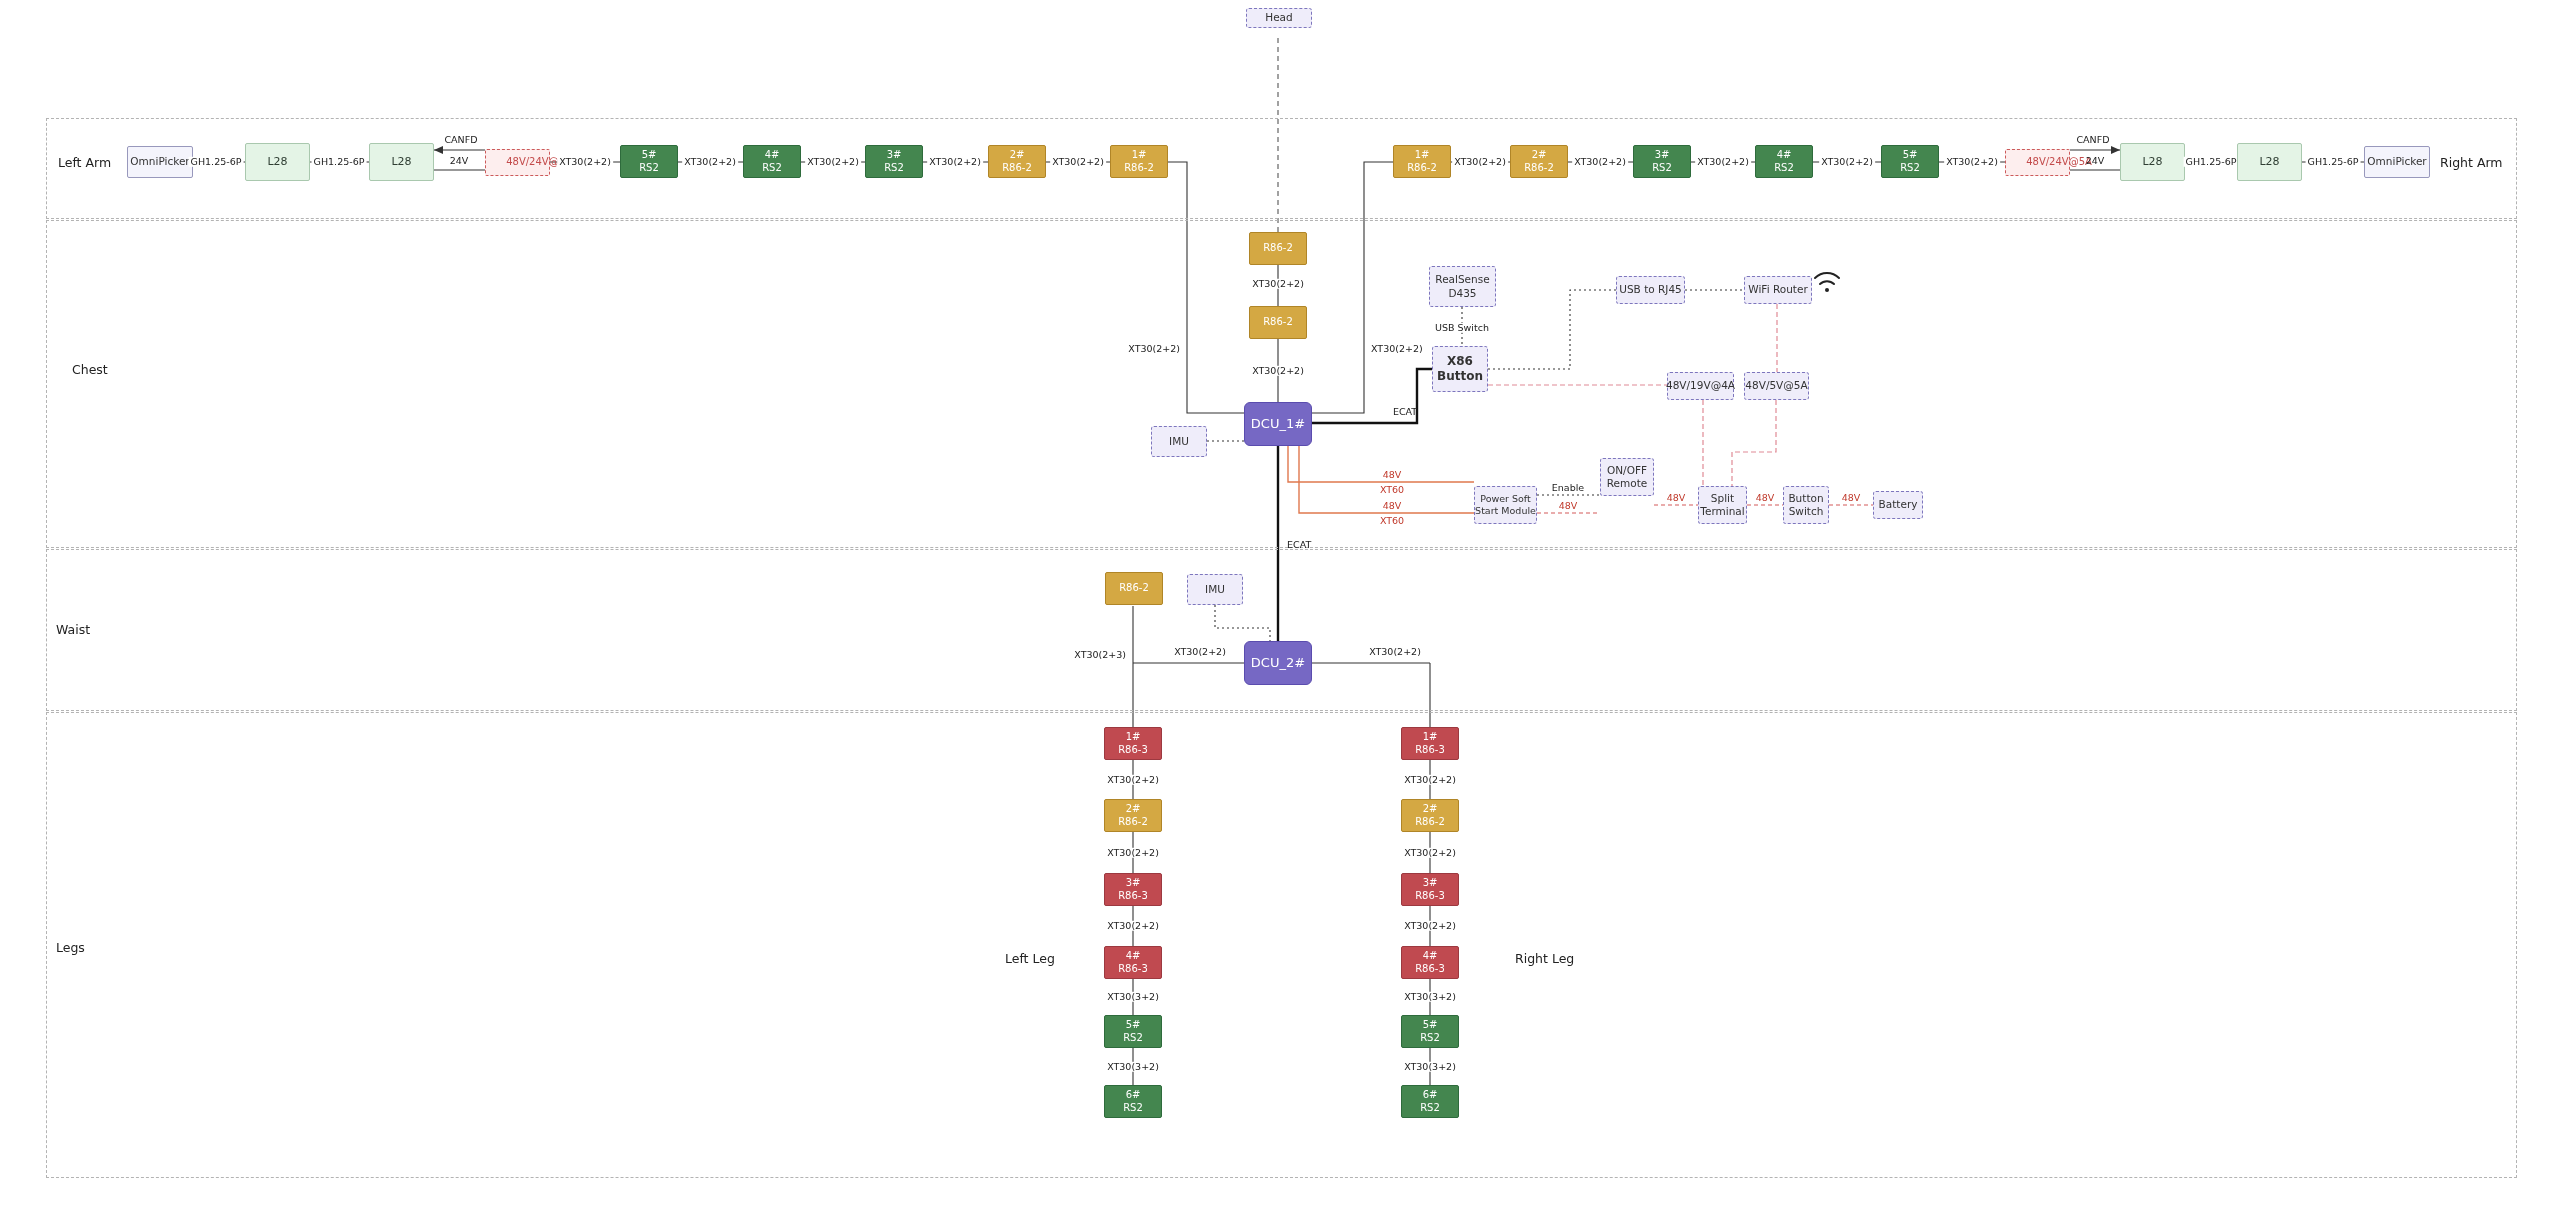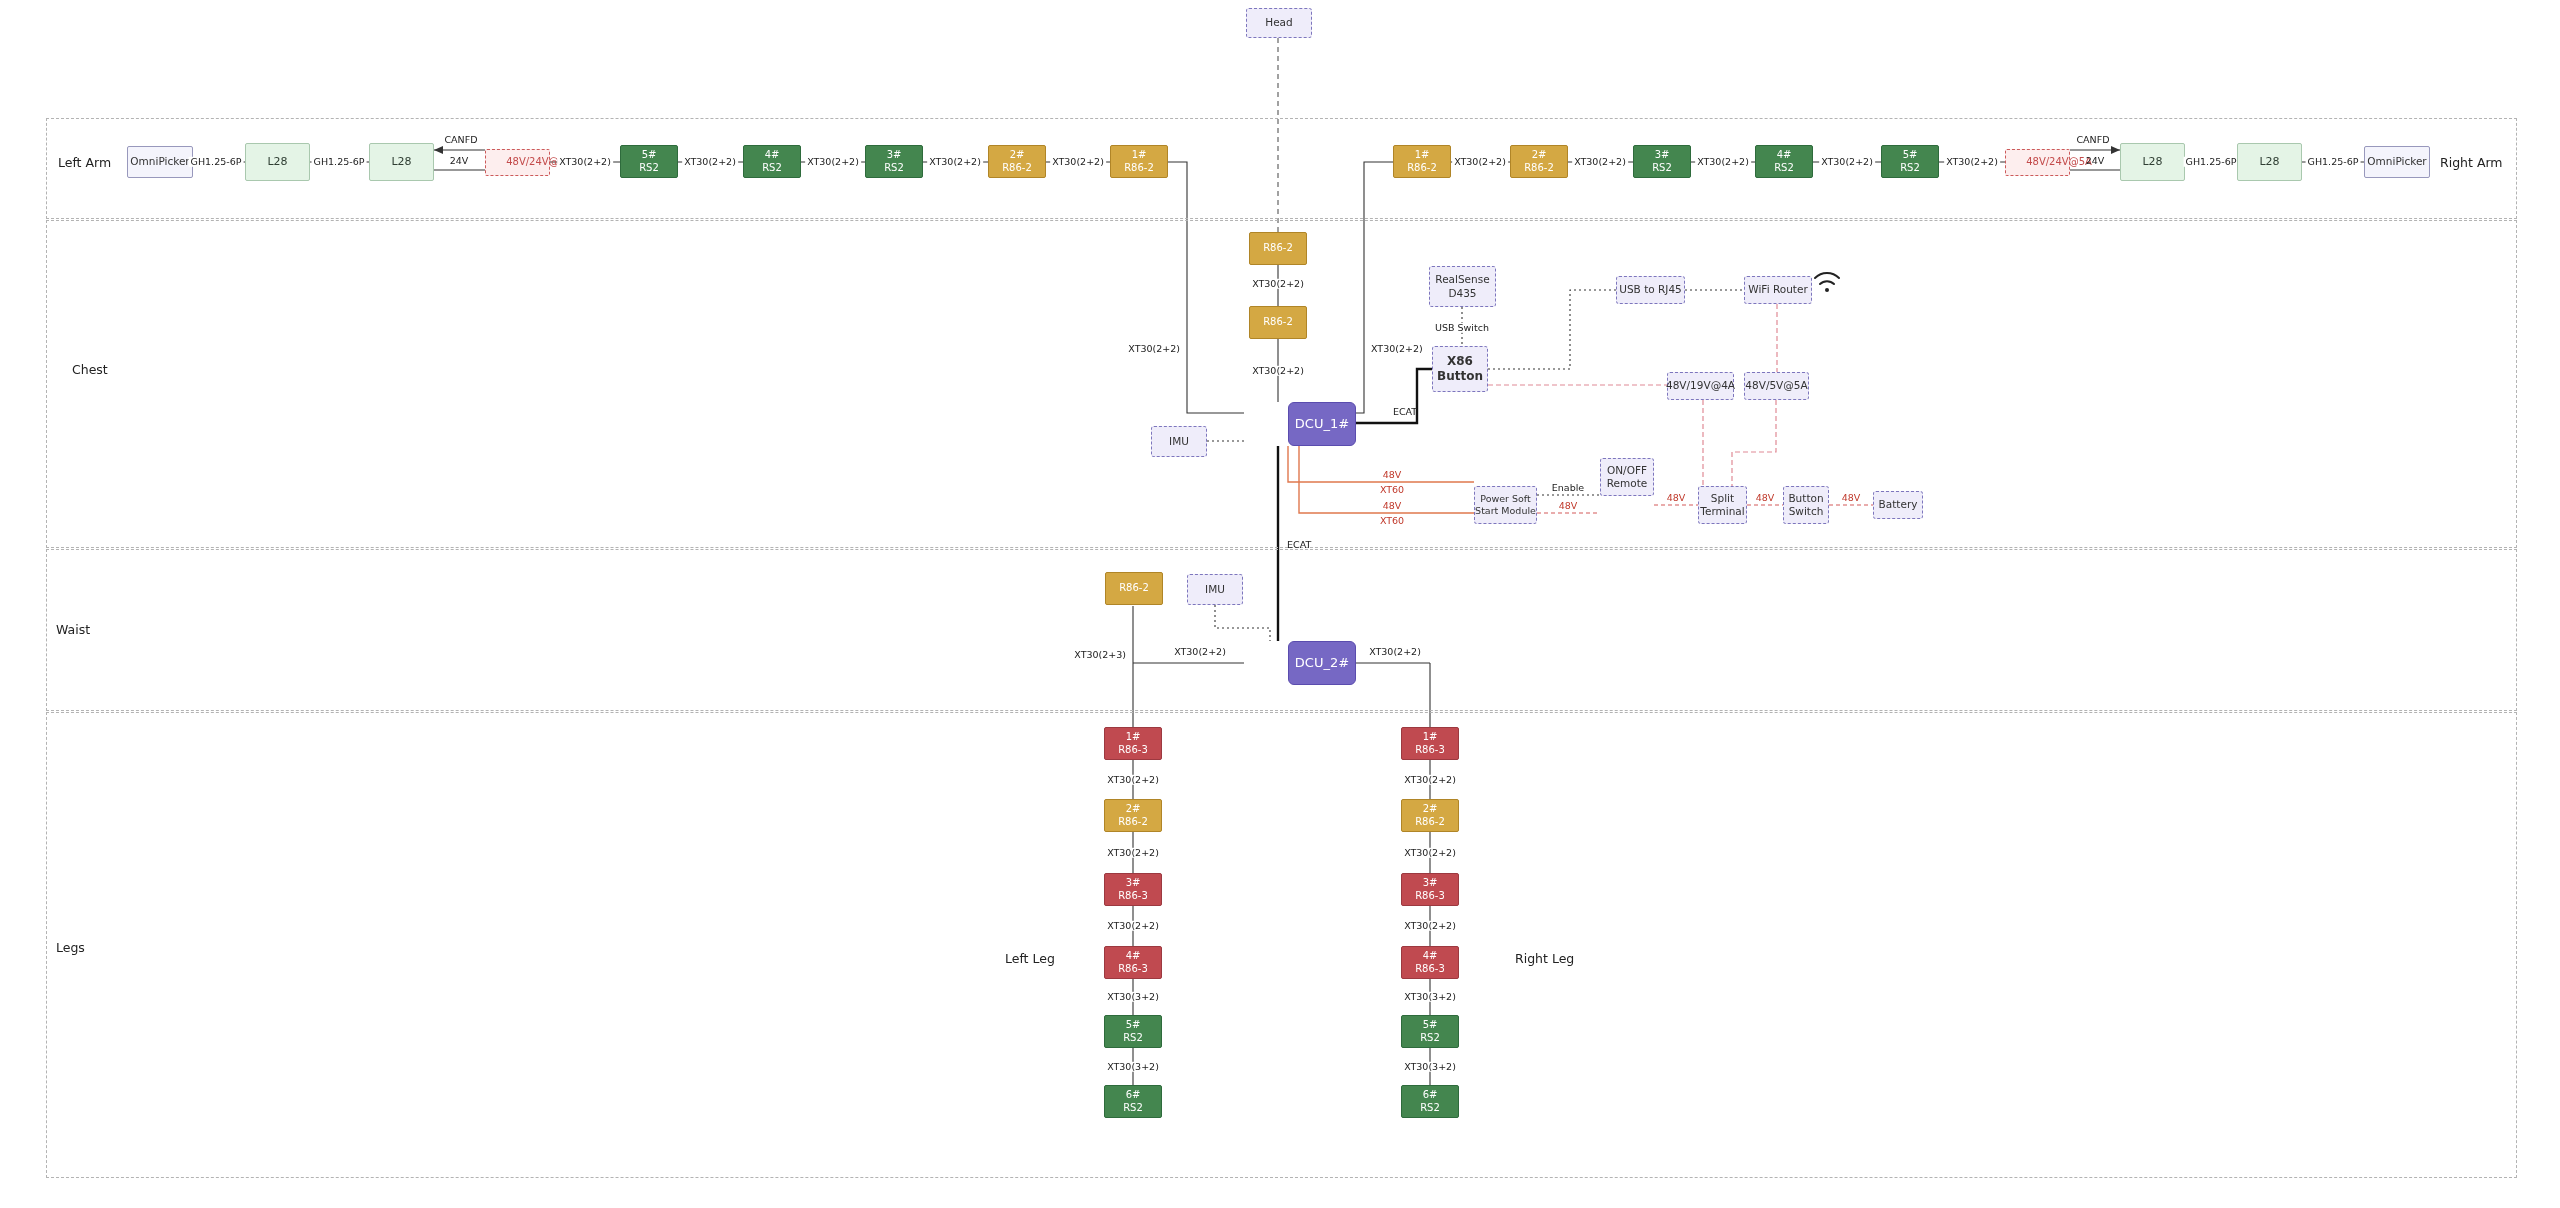--- a/index.html
+++ b/index.html
@@ -9,21 +9,21 @@
   .seclbl{position:absolute;font-size:12.5px;color:#222;white-space:nowrap;}
   .box{position:absolute;box-sizing:border-box;display:flex;flex-direction:column;align-items:center;justify-content:center;text-align:center;line-height:1.25;white-space:nowrap;}
   .m{width:58px;height:33px;border-radius:2px;color:#fff;font-size:10px;border:1px solid;}
   .g{background:#44864f;border-color:#2e6b3c;}
   .y{background:#d4a843;border-color:#b08527;}
   .rd{background:#c04a50;border-color:#9c3940;}
   .l28{width:65px;height:38px;background:#e4f4e6;border:1px solid #a9c8ae;color:#2f3e33;font-size:11px;border-radius:2px;}
   .pico{width:66px;height:32px;background:#f4f4fc;border:1px solid #9898bc;color:#333;font-size:10.5px;border-radius:2px;}
   .psu{width:65px;height:27px;background:#fdeeee;border:1px dashed #cc5a5a;color:#c34a4a;font-size:10px;border-radius:2px;padding-left:43px;}
   .mod{background:#efedfa;border:1px dashed #7d76bd;color:#333;font-size:10.5px;border-radius:3px;}
-  .dcu{width:68px;height:44px;background:#7668c4;border:1px solid #5a4cae;color:#fff;font-size:13px;border-radius:6px;margin-left:44px;}
+  .dcu{width:68px;height:44px;background:#7668c4;border:1px solid #5a4cae;color:#fff;font-size:13px;border-radius:6px;}
   .lbl{position:absolute;transform:translate(-50%,-50%);font-size:9.5px;color:#222;background:#fff;padding:0 2px;white-space:nowrap;line-height:1.1;}
   .lbl.l{transform:translate(0,-50%);}
   .lbl.r{transform:translate(-100%,-50%);}
   .lbl.red{color:#c0392b;}
   .lbl.nb{background:transparent;}
   .pcx{font-size:12px;font-weight:600;}
 </style>
 </head>
 <body>
 
@@ -114,21 +114,21 @@
   <div class="sec" style="left:46px;top:712px;width:2469px;height:464px"></div>
 
   <div class="seclbl" style="left:58px;top:155px">Left Arm</div>
   <div class="seclbl" style="left:2440px;top:155px">Right Arm</div>
   <div class="seclbl" style="left:72px;top:362px">Chest</div>
   <div class="seclbl" style="left:56px;top:622px">Waist</div>
   <div class="seclbl" style="left:56px;top:940px">Legs</div>
   <div class="seclbl" style="left:1005px;top:951px">Left Leg</div>
   <div class="seclbl" style="left:1515px;top:951px">Right Leg</div>
 
-  <div class="box mod" style="left:1246px;top:8px;width:66px;height:30px">Head</div>
+  <div class="box mod" style="left:1246px;top:8px;width:66px;height:20px">Head</div>
 
   <div class="box pico" style="left:127px;top:146px">OmniPicker</div>
   <div class="lbl" style="left:216px;top:162px">GH1.25-6P</div>
   <div class="box l28" style="left:245px;top:143px">L28</div>
   <div class="lbl" style="left:339px;top:162px">GH1.25-6P</div>
   <div class="box l28" style="left:369px;top:143px">L28</div>
   <div class="lbl nb" style="left:461px;top:140px">CANFD</div>
   <div class="lbl nb" style="left:459px;top:161px">24V</div>
   <div class="box psu" style="left:485px;top:149px">48V/24V@5A</div>
   <div class="lbl" style="left:585px;top:162px">XT30(2+2)</div>

